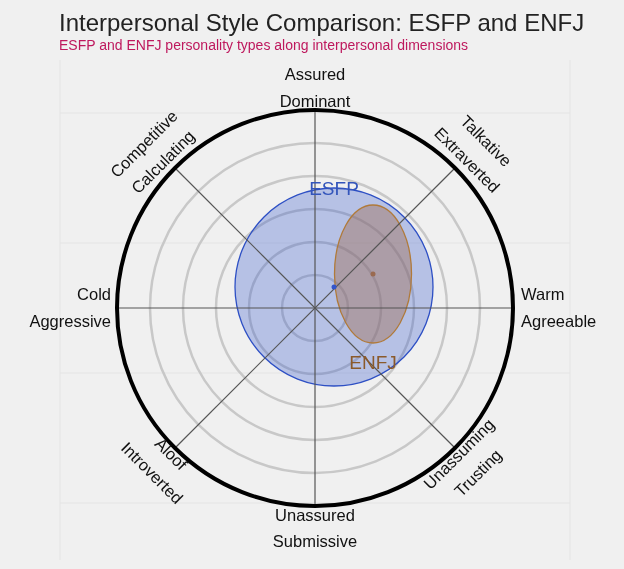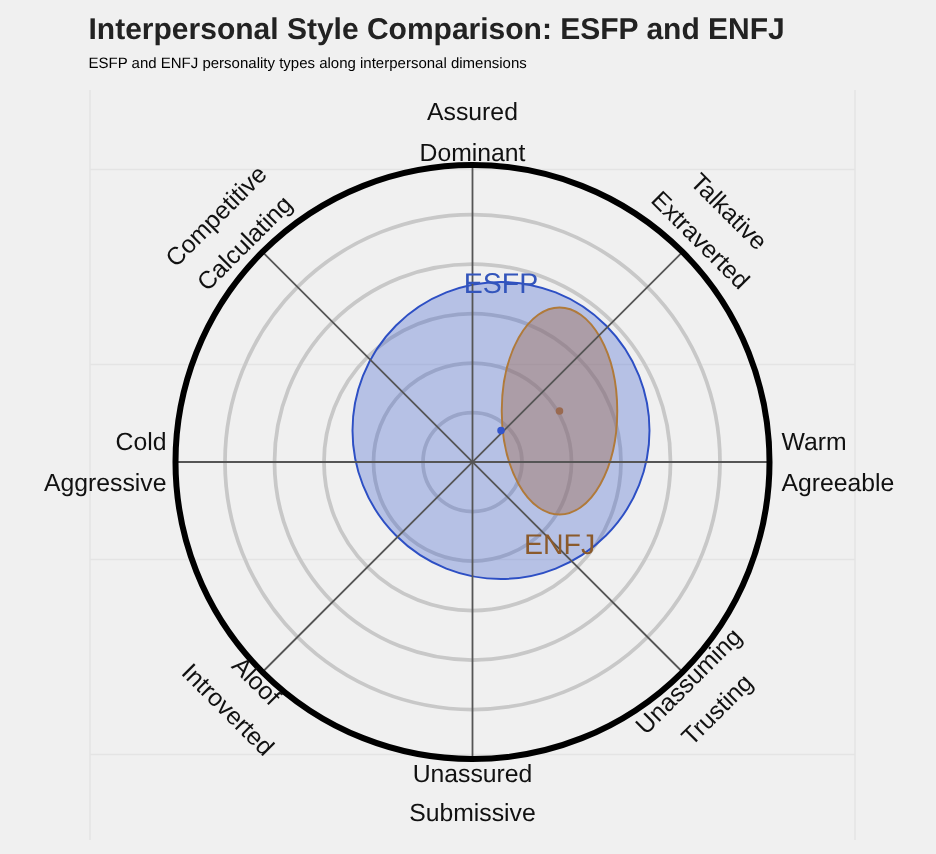--- a/index.html
+++ b/index.html
@@ -1,18 +1,18 @@
 <!DOCTYPE html>
 <html><head>
 <meta charset="utf-8">
 <style>
   html, body { margin:0; padding:0; }
   body { width:624px; height:569px; background:#f0f0f0; overflow:hidden; position:relative; font-family:"Liberation Sans", sans-serif; }
-  .title { position:absolute; left:59px; top:9px; font-size:20px; font-weight:bold; color:#222; white-space:nowrap; }
-  .subtitle { position:absolute; left:59px; top:37px; font-size:10px; color:#000000; white-space:nowrap; }
+  .title { position:absolute; left:59px; top:9px; font-size:24px; font-weight:normal; color:#222; white-space:nowrap; }
+  .subtitle { position:absolute; left:59px; top:37px; font-size:14px; color:#be185d; white-space:nowrap; }
   svg { position:absolute; left:0; top:0; }
   .lbl { font-family:"Liberation Sans", sans-serif; font-size:16.5px; fill:#111; }
 </style>
 </head>
 <body>
 
 <div class="title">Interpersonal Style Comparison: ESFP and ENFJ</div>
 <div class="subtitle">ESFP and ENFJ personality types along interpersonal dimensions</div>
 
 <svg width="624" height="569" viewBox="0 0 624 569">

